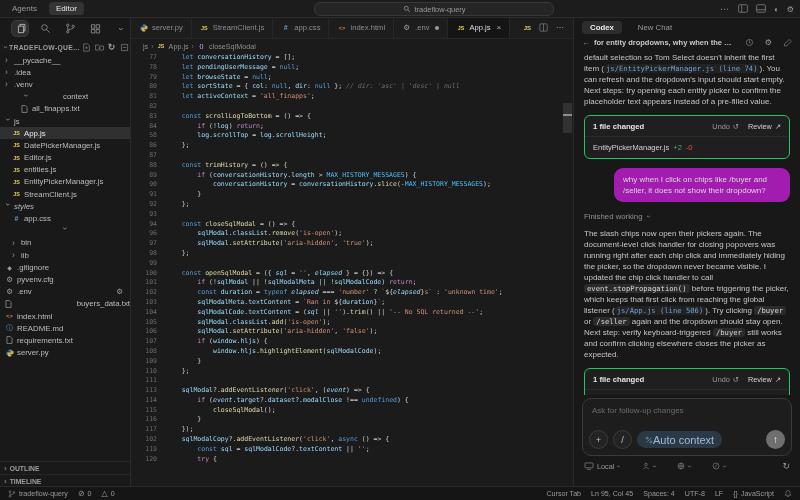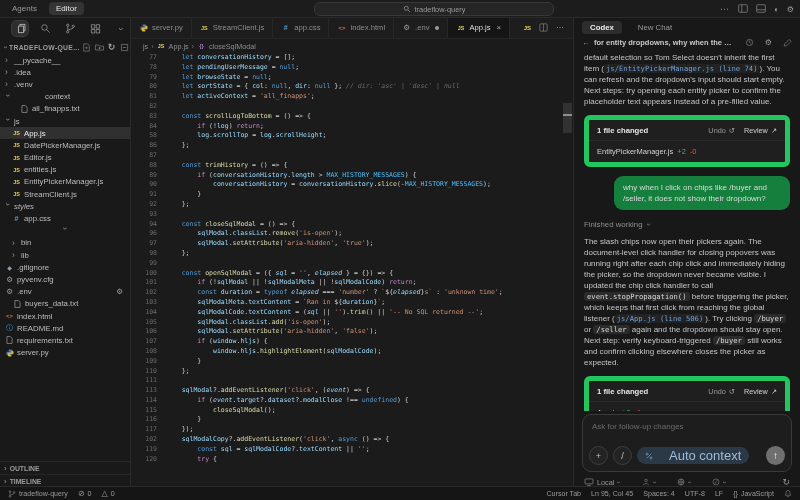--- a/index.html
+++ b/index.html
@@ -74,38 +74,38 @@
   .rp-tabs{display:flex;align-items:center;gap:8px;padding:4px 8px 3px}
   .rp-tab{font-size:7.8px;color:#9a9a9a;padding:2px 8px;border-radius:4px}
   .rp-tab.active{background:#2d2d2d;color:#ededed;font-weight:bold}
   .thread-head{display:flex;align-items:center;gap:4px;padding:1px 8px 4px;color:#9f9f9f}
   .thread-title{flex:1;font-size:7.5px;color:#c9c9c9;white-space:nowrap;overflow:hidden;text-overflow:ellipsis;font-weight:bold}
   .th-ic{color:#9a9a9a;font-size:8px;display:flex;align-items:center}
   .rp-scroll{flex:1;overflow:hidden;padding:1px 10px 0;font-size:8px;line-height:11px;color:#c6c6c6}
   .chat-p{margin:0 0 8px}
   .code-ref{font-family:"DejaVu Sans Mono",monospace;font-size:7.2px;color:#6ea1d8;background:#222222;border-radius:3px;padding:0 2px}
   .code-pill{font-family:"DejaVu Sans Mono",monospace;font-size:7.2px;color:#dcdcdc;background:#2b2b2b;border-radius:3px;padding:0 3px}
-  .fcard{background:#1f1f1f;border:5px solid #22c55e;border-radius:6px;margin:0 0 9px}
+  .fcard{background:#1f1f1f;border:1px solid #22c55e;border-radius:6px;margin:0 0 9px}
   .fcard-head{display:flex;align-items:center;padding:5px 8px 4px;border-bottom:1px solid #2a2a2a}
   .fcard-title{flex:1;font-size:7.7px;font-weight:bold;color:#e5e5e5}
   .fcard-act{display:flex;align-items:center;gap:3px;font-size:7.3px;color:#9a9a9a;margin-left:9px}
   .fcard-act.review{color:#d2d2d2}
   .fcard-file{display:flex;align-items:center;gap:4px;padding:5px 8px;font-size:7.5px;color:#d2d2d2}
   .add{color:#4db05b}.del{color:#e5534b}
-  .bubble{background:#15803d;border-radius:9px;padding:6px 9px;margin:1px 0 9px auto;max-width:158px;color:#dadada}
+  .bubble{background:#a21caf;border-radius:9px;padding:6px 9px;margin:1px 0 9px auto;max-width:158px;color:#dadada}
   .finished{display:flex;align-items:center;gap:4px;color:#8f8f8f;font-size:7.8px;margin:0 0 6px}
   .inputbox{flex:none;margin:3px 8px 3px;height:56px;border:1px solid #3a3a3a;background:#1d1d1d;border-radius:9px;position:relative}
   .phold{position:absolute;top:7px;left:9px;font-size:8px;color:#6c6c6c}
   .in-act{position:absolute;left:6px;bottom:6px;display:flex;align-items:center;gap:5px}
   .cbtn{width:17px;height:17px;border:1px solid #3d3d3d;border-radius:50%;background:#232323;
         display:flex;align-items:center;justify-content:center;color:#c2c2c2;font-size:9px}
-  .autoctx{height:17px;border-radius:9px;background:#2b3947;color:#9dbcd9;display:flex;align-items:center;gap:16px;padding:0 8px;font-size:13px}
+  .autoctx{height:17px;border-radius:9px;background:#2b3947;color:#9dbcd9;display:flex;align-items:center;gap:0;padding:0 8px;font-size:11px}
   .send{position:absolute;right:6px;bottom:6px;width:19px;height:19px;border-radius:50%;background:#6f6f6f;
         color:#ffffff;display:flex;align-items:center;justify-content:center;font-size:10px}
-  .rp-foot{flex:none;display:flex;align-items:center;gap:16px;padding:2px 10px 0;color:#9a9a9a;font-size:7.3px}
+  .rp-foot{flex:none;display:flex;align-items:center;gap:16px;padding:2px 10px 16px;color:#9a9a9a;font-size:7.3px}
   .foot-item{display:flex;align-items:center;gap:3px;margin-right:6px}
   .foot-chev{font-size:7px;color:#7d7d7d}
   .foot-right{margin-left:auto;display:flex;align-items:center}
 
   
   .statusbar{position:absolute;left:0;right:0;bottom:0;height:13px;background:#151515;border-top:1px solid #2a2a2a;
              display:flex;align-items:center;padding:0 8px;font-size:7.1px;color:#9a9a9a;gap:10px;z-index:6}
   .sb-item{display:flex;align-items:center;gap:3px;white-space:nowrap}
   .sb-right{margin-left:auto;display:flex;align-items:center;gap:10px}
 </style>
@@ -209,21 +209,21 @@
           <span>__pycache__</span>
         </div>
         <div class="tree-row" style="padding-left: 5px;">
           <span class="chev">›</span>
           <span>.idea</span>
         </div>
         <div class="tree-row" style="padding-left: 5px;">
           <span class="chev">›</span>
           <span>.venv</span>
         </div>
-        <div class="tree-row" style="padding-left: 5px; gap: 34px;">
+        <div class="tree-row" style="padding-left: 23px; gap: 34px;">
           <span class="chev rot">›</span>
           <span>context</span>
         </div>
         <div class="tree-row" style="padding-left: 20px;">
           <span class="ic">
             <svg width="7" height="8" viewBox="0 0 12 14">
               <path d="M1.5 1h6l3 3v9h-9z" fill="none" stroke="currentColor"></path>
             </svg>
           </span>
           <span>all_finapps.txt</span>
@@ -282,21 +282,21 @@
         </div>
         <div class="tree-row" style="padding-left: 5px;">
           <span class="ic ic-gear">⚙</span>
           <span>pyvenv.cfg</span>
         </div>
         <div class="tree-row" style="padding-left: 5px;">
           <span class="ic ic-gear">⚙</span>
           <span>.env</span>
           <span class="tbadge"><span class="ic ic-gear">⚙</span></span>
         </div>
-        <div class="tree-row" style="padding-left: 13px;">
+        <div class="tree-row" style="padding-left: 4px; justify-content: space-between;">
           <span class="ic">
             <svg width="7" height="8" viewBox="0 0 12 14">
               <path d="M1.5 1h6l3 3v9h-9z" fill="none" stroke="currentColor"></path>
             </svg>
           </span>
           <span>buyers_data.txt</span>
         </div>
         <div class="tree-row" style="padding-left: 5px;">
           <span class="ic ic-html">&lt;&gt;</span>
           <span>index.html</span>

